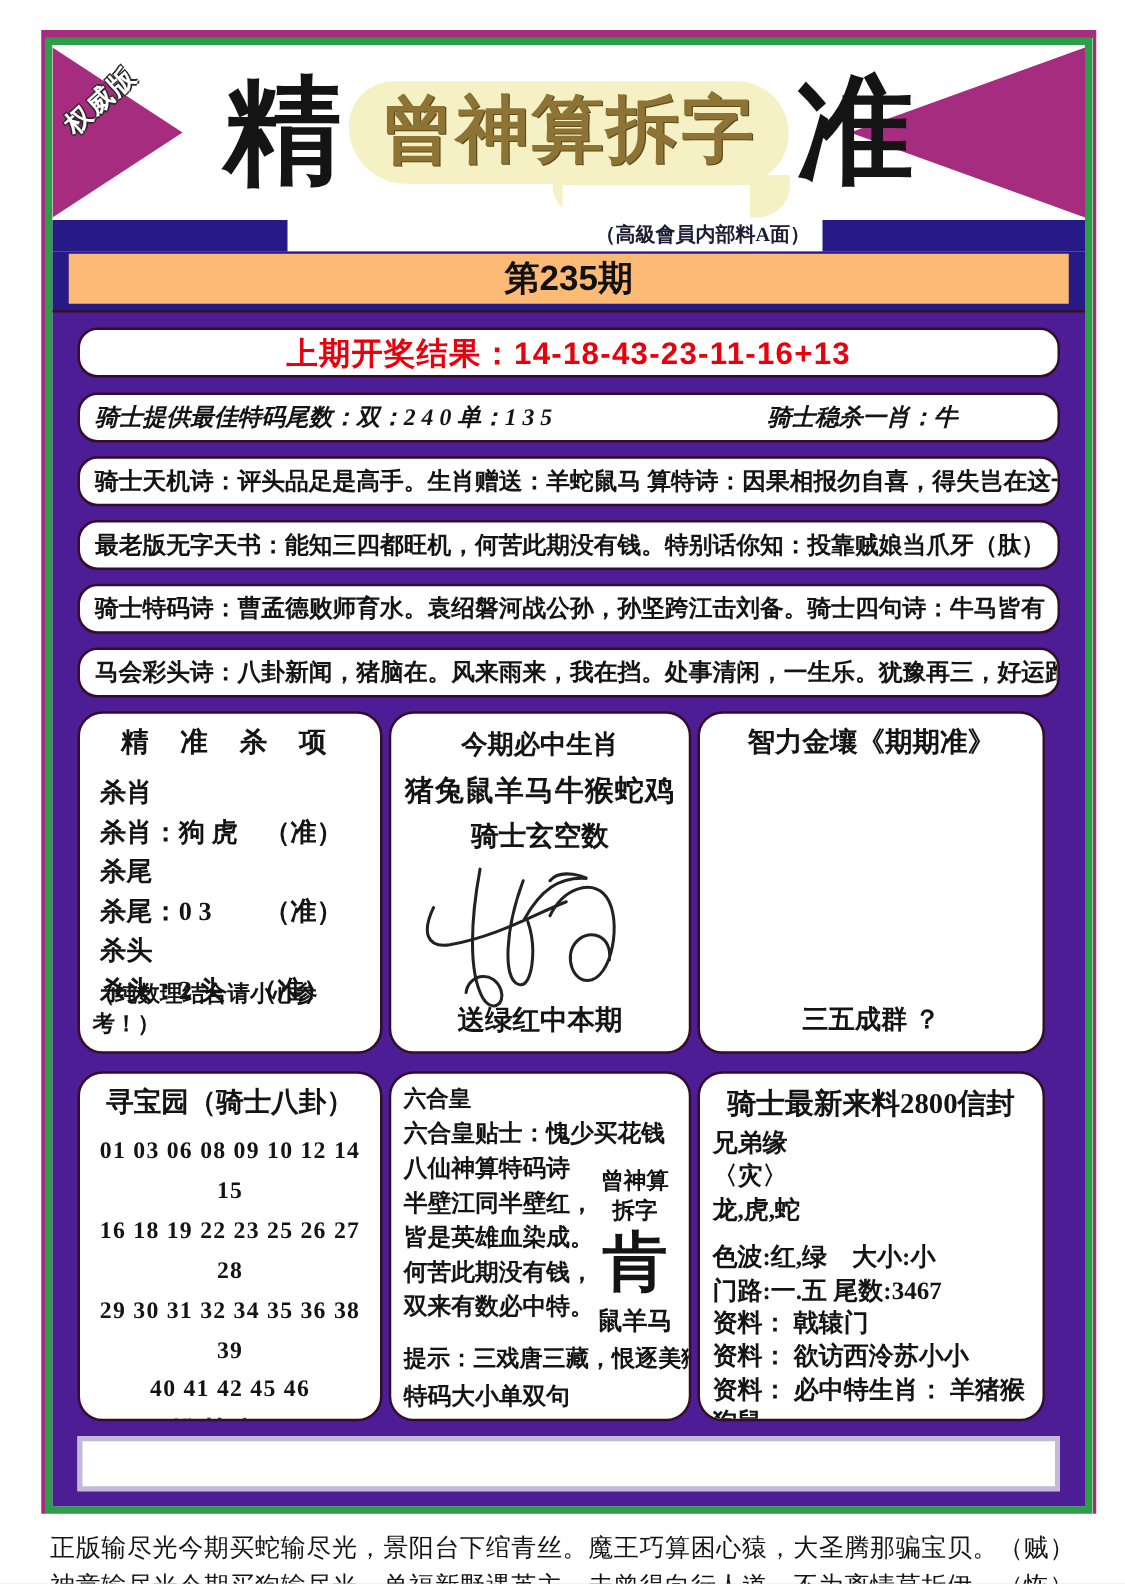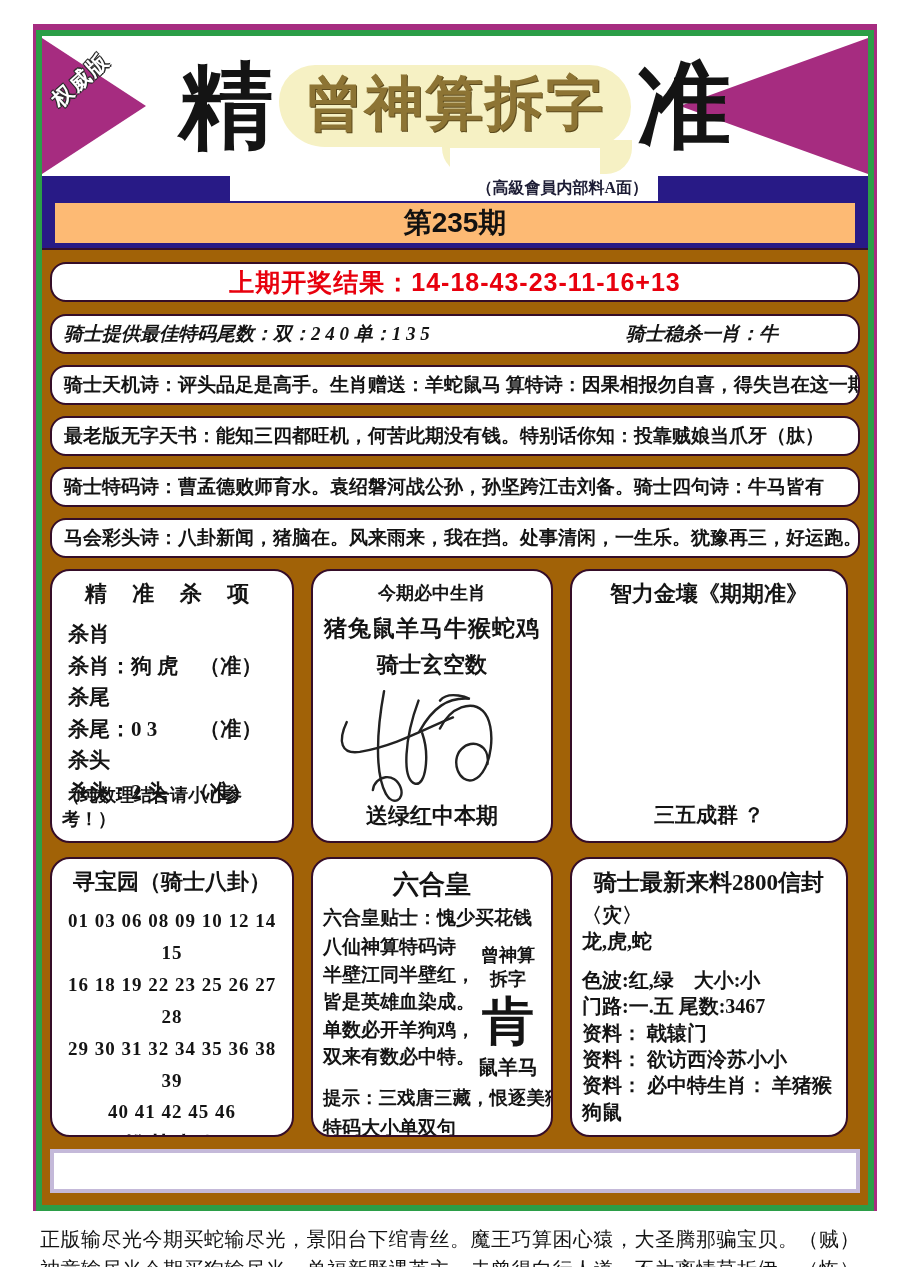--- a/index.html
+++ b/index.html
@@ -27,48 +27,48 @@
   
   .navy1{position:relative;height:25px;background:#281a86;}
   .member-box{position:absolute;left:188px;top:0;width:428px;height:25px;background:#ffffff;
     display:flex;align-items:center;justify-content:flex-end;padding-right:10px;box-sizing:border-box;}
   .member-box span{font-size:16px;font-weight:bold;color:#1c1c34;}
   .navy2{background:#281a86;padding:2px 13px 5px;}
   .issue-box{background:#fdba74;height:40px;display:flex;align-items:center;justify-content:center;}
   .issue-box span{font-size:28px;font-weight:bold;color:#111;
     font-family:"Liberation Sans","DejaVu Sans",sans-serif;}
   
-  .purple{background:#a16207;padding:12px 8px 12px;border-top:2px solid #35102c;}
+  .purple{background:#4c1d95;padding:12px 20px 12px;border-top:2px solid #35102c;}
   .wbox{background:#fff;border:2px solid #350d28;border-radius:16px;box-sizing:border-box;}
   .result{height:40px;display:flex;align-items:center;justify-content:center;margin-bottom:12px;}
   .result span{color:#e8000d;font-weight:bold;font-size:25px;
     font-family:"Liberation Sans","DejaVu Sans",sans-serif;letter-spacing:1px;}
   .inforow{height:40px;display:flex;align-items:center;padding:0 12px;margin-bottom:11px;
     font-size:19px;font-weight:bold;color:#141414;white-space:nowrap;overflow:hidden;}
   .inforow.split{justify-content:space-between;padding-right:80px;font-style:italic;}
   
   .grid{display:grid;grid-template-columns:244px 242px 278px;grid-template-rows:274px 280px;
-    gap:14px 17px;margin-top:2px;}
+    gap:14px 5px;margin-top:2px;}
   .panel{border-radius:20px;position:relative;padding:8px 10px;overflow:hidden;}
   .p-title{text-align:center;font-weight:bold;font-size:22px;color:#141414;}
   .kill-title{letter-spacing:10px;}
   .kill-lines{margin:10px 0 0 6px;font-size:21px;font-weight:bold;line-height:1.5;color:#141414;}
   .kill-note{position:absolute;left:10px;bottom:10px;font-size:18px;font-weight:bold;color:#141414;}
   .zp{text-align:center;color:#141414;font-weight:bold;}
-  .zp-h{font-size:18px;margin-top:2px;}
+  .zp-h{font-size:21px;margin-top:2px;}
   .zp-a{font-size:23px;margin-top:8px;letter-spacing:1px;}
   .zp-s{font-size:22px;margin-top:6px;}
   .zp-f{position:absolute;bottom:10px;left:0;width:100%;text-align:center;font-size:22px;font-weight:bold;}
   .sig{display:block;margin:0 auto;}
   .gold-f{position:absolute;bottom:12px;left:0;width:100%;text-align:center;font-size:21px;font-weight:bold;color:#141414;}
   .tre{text-align:center;color:#141414;font-weight:bold;}
   .tre-nums{margin-top:8px;font-size:19px;line-height:1.68;letter-spacing:1px;}
   .tre-lucky-t{font-size:24px;margin-top:2px;}
   .emp{color:#141414;font-weight:bold;}
-  .emp-title{font-size:26px;text-align:center;}
+  .emp-title{font-size:18px;}
   .emp-tip{font-size:19px;margin-top:3px;white-space:nowrap;}
   .emp-flex{display:flex;margin-top:2px;}
   .emp-left{flex:1;font-size:19px;line-height:1.45;white-space:nowrap;}
   .emp-inset{width:108px;text-align:center;padding-top:10px;}
   .emp-inset-label{font-size:18px;}
   .emp-inset-char{font-size:52px;line-height:1.05;margin-top:4px;}
   .emp-inset-animals{font-size:20px;margin-top:4px;}
   .emp-hint{font-size:18.5px;margin-top:4px;white-space:nowrap;}
   .emp-size{font-size:19px;margin-top:5px;}
   .lat{color:#141414;font-weight:bold;}
@@ -184,37 +184,38 @@
       </div>
 
       <div class="wbox panel emp">
         <div class="emp-title">六合皇</div>
         <div class="emp-tip">六合皇贴士：愧少买花钱</div>
         <div class="emp-flex">
           <div class="emp-left">
             <div>八仙神算特码诗</div>
             <div>半壁江同半壁红，</div>
             <div>皆是英雄血染成。</div>
-            <div>单数必开羊狗鸡，</div>
+            <div>何苦此期没有钱，</div>
             <div>双来有数必中特。</div>
           </div>
           <div class="emp-inset">
             <div class="emp-inset-label">曾神算拆字</div>
             <div class="emp-inset-char">肯</div>
             <div class="emp-inset-animals">鼠羊马</div>
           </div>
         </div>
         <div class="emp-hint">提示：三戏唐三藏，恨逐美猴王。</div>
         <div class="emp-size">特码大小单双句</div>
 
       </div>
 
       <div class="wbox panel lat">
         <div class="lat-title">骑士最新来料2800信封</div>
         <div class="lat-lines">
+          <div>兄弟缘</div>
           <div>〈灾〉</div>
           <div>龙,虎,蛇</div>
           <div class="lat-gap"></div>
           <div>色波:红,绿　大小:小</div>
           <div>门路:一.五 尾数:3467</div>
           <div>资料： 戟辕门</div>
           <div>资料： 欲访西泠苏小小</div>
           <div>资料： 必中特生肖： 羊猪猴狗鼠</div>
 
         </div>

